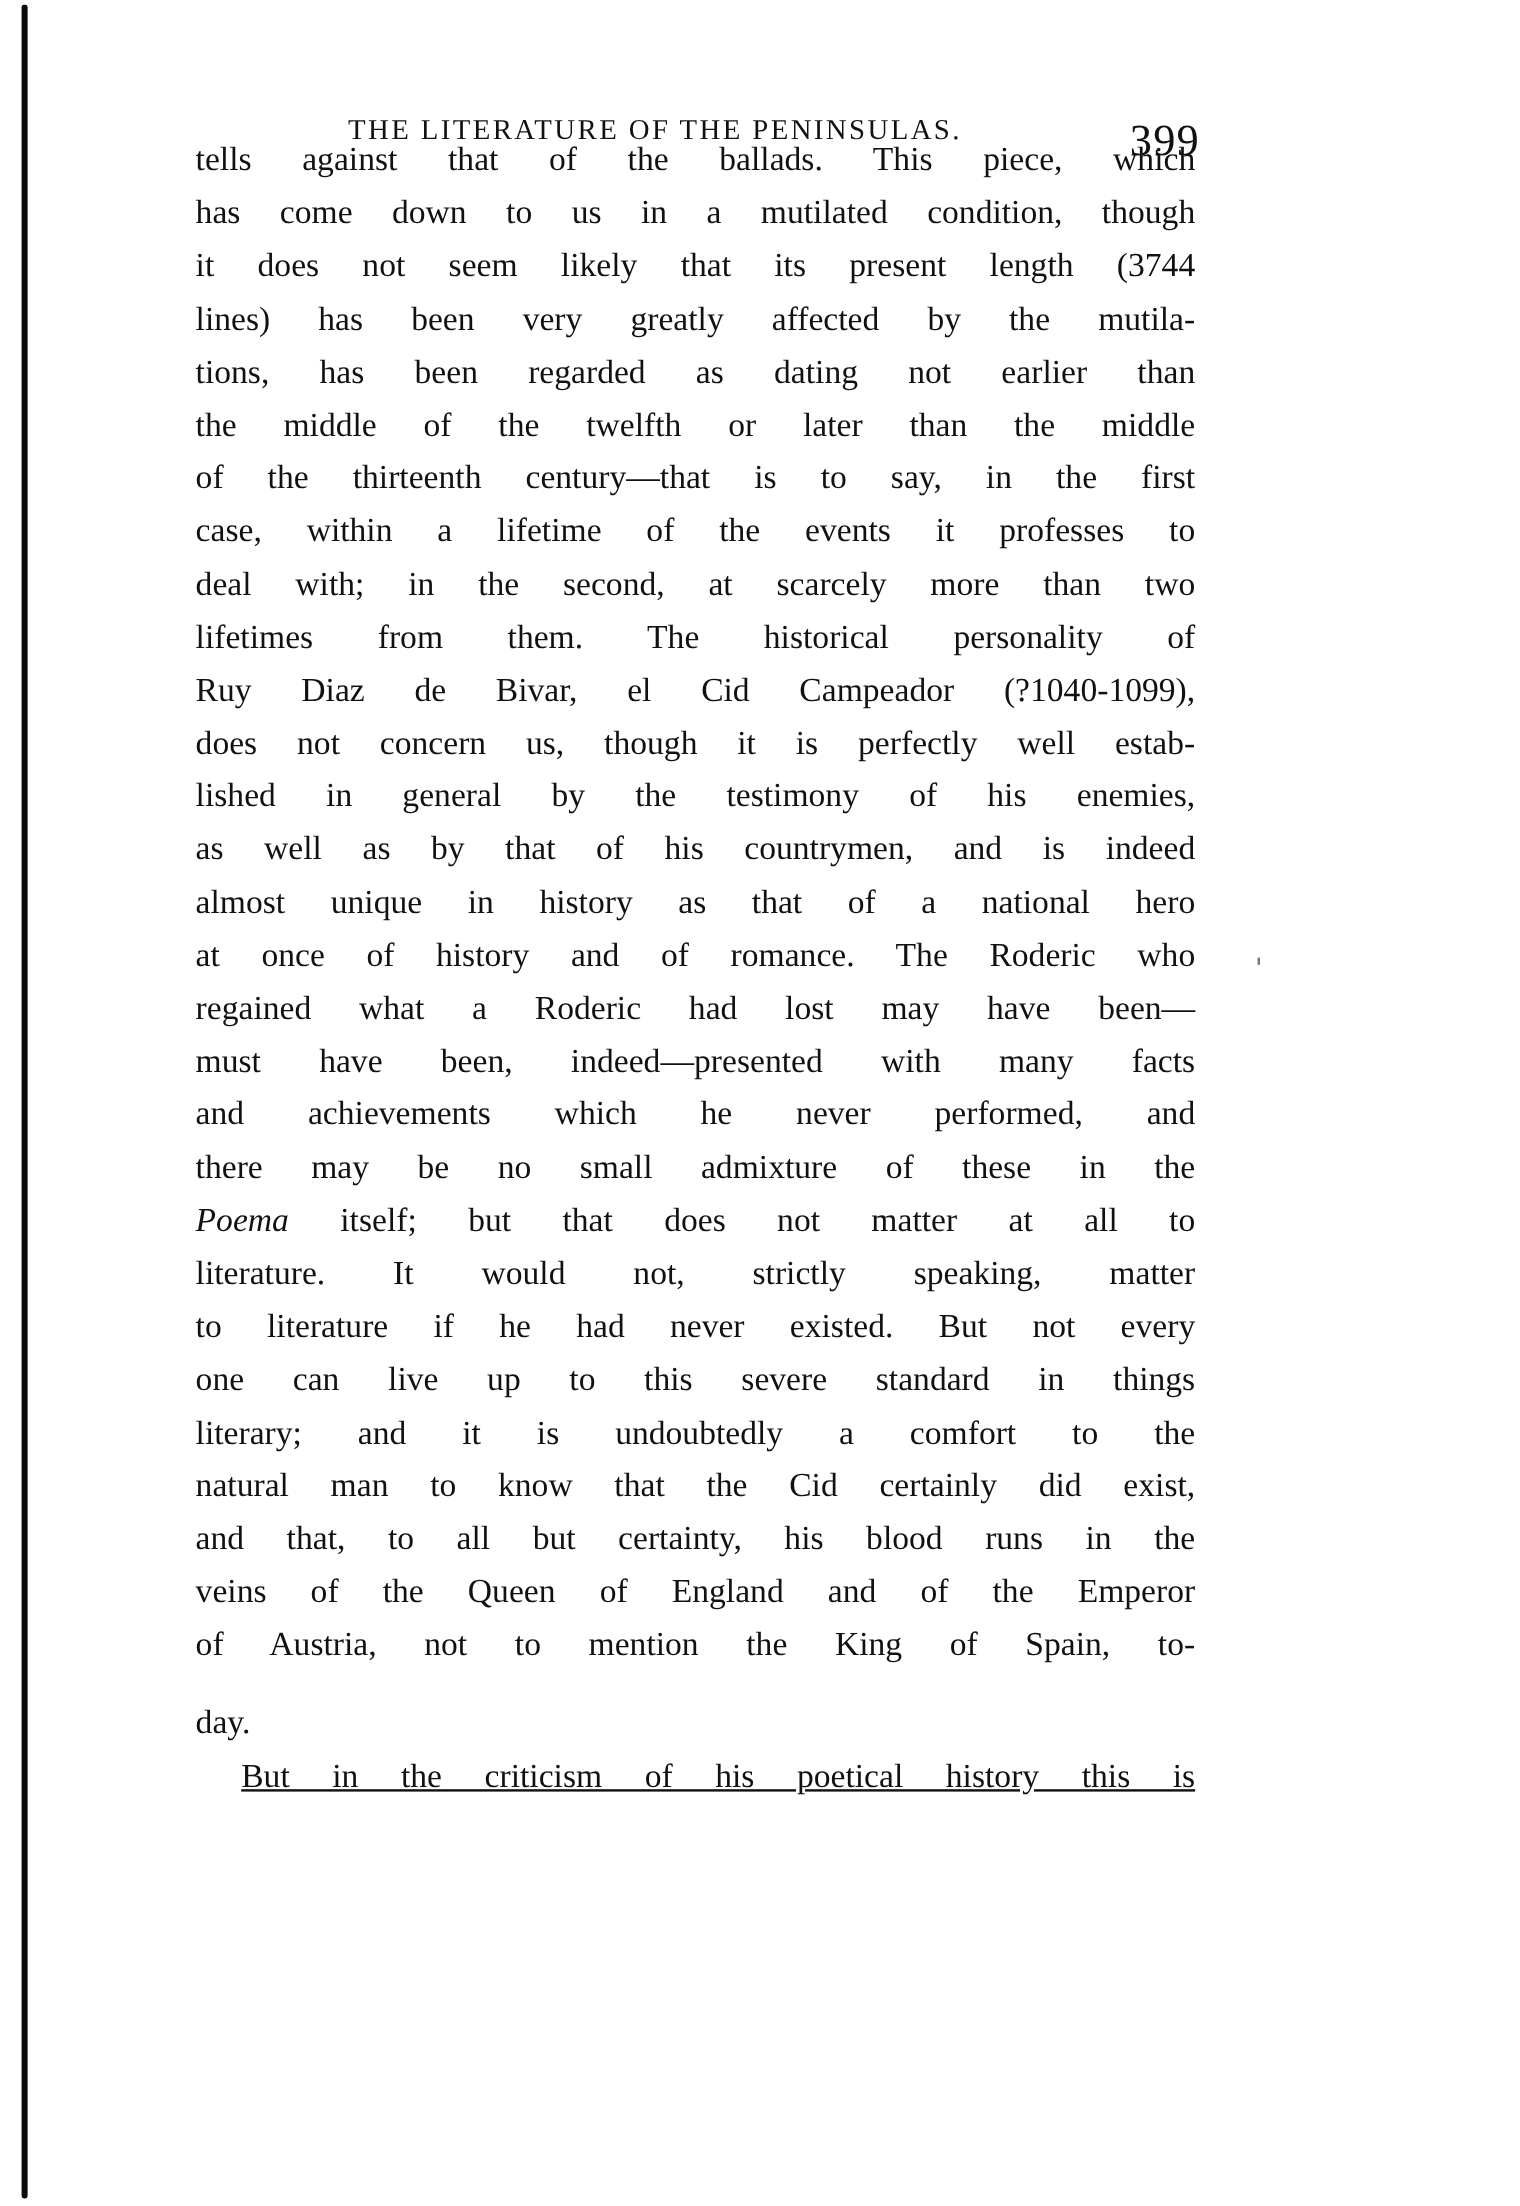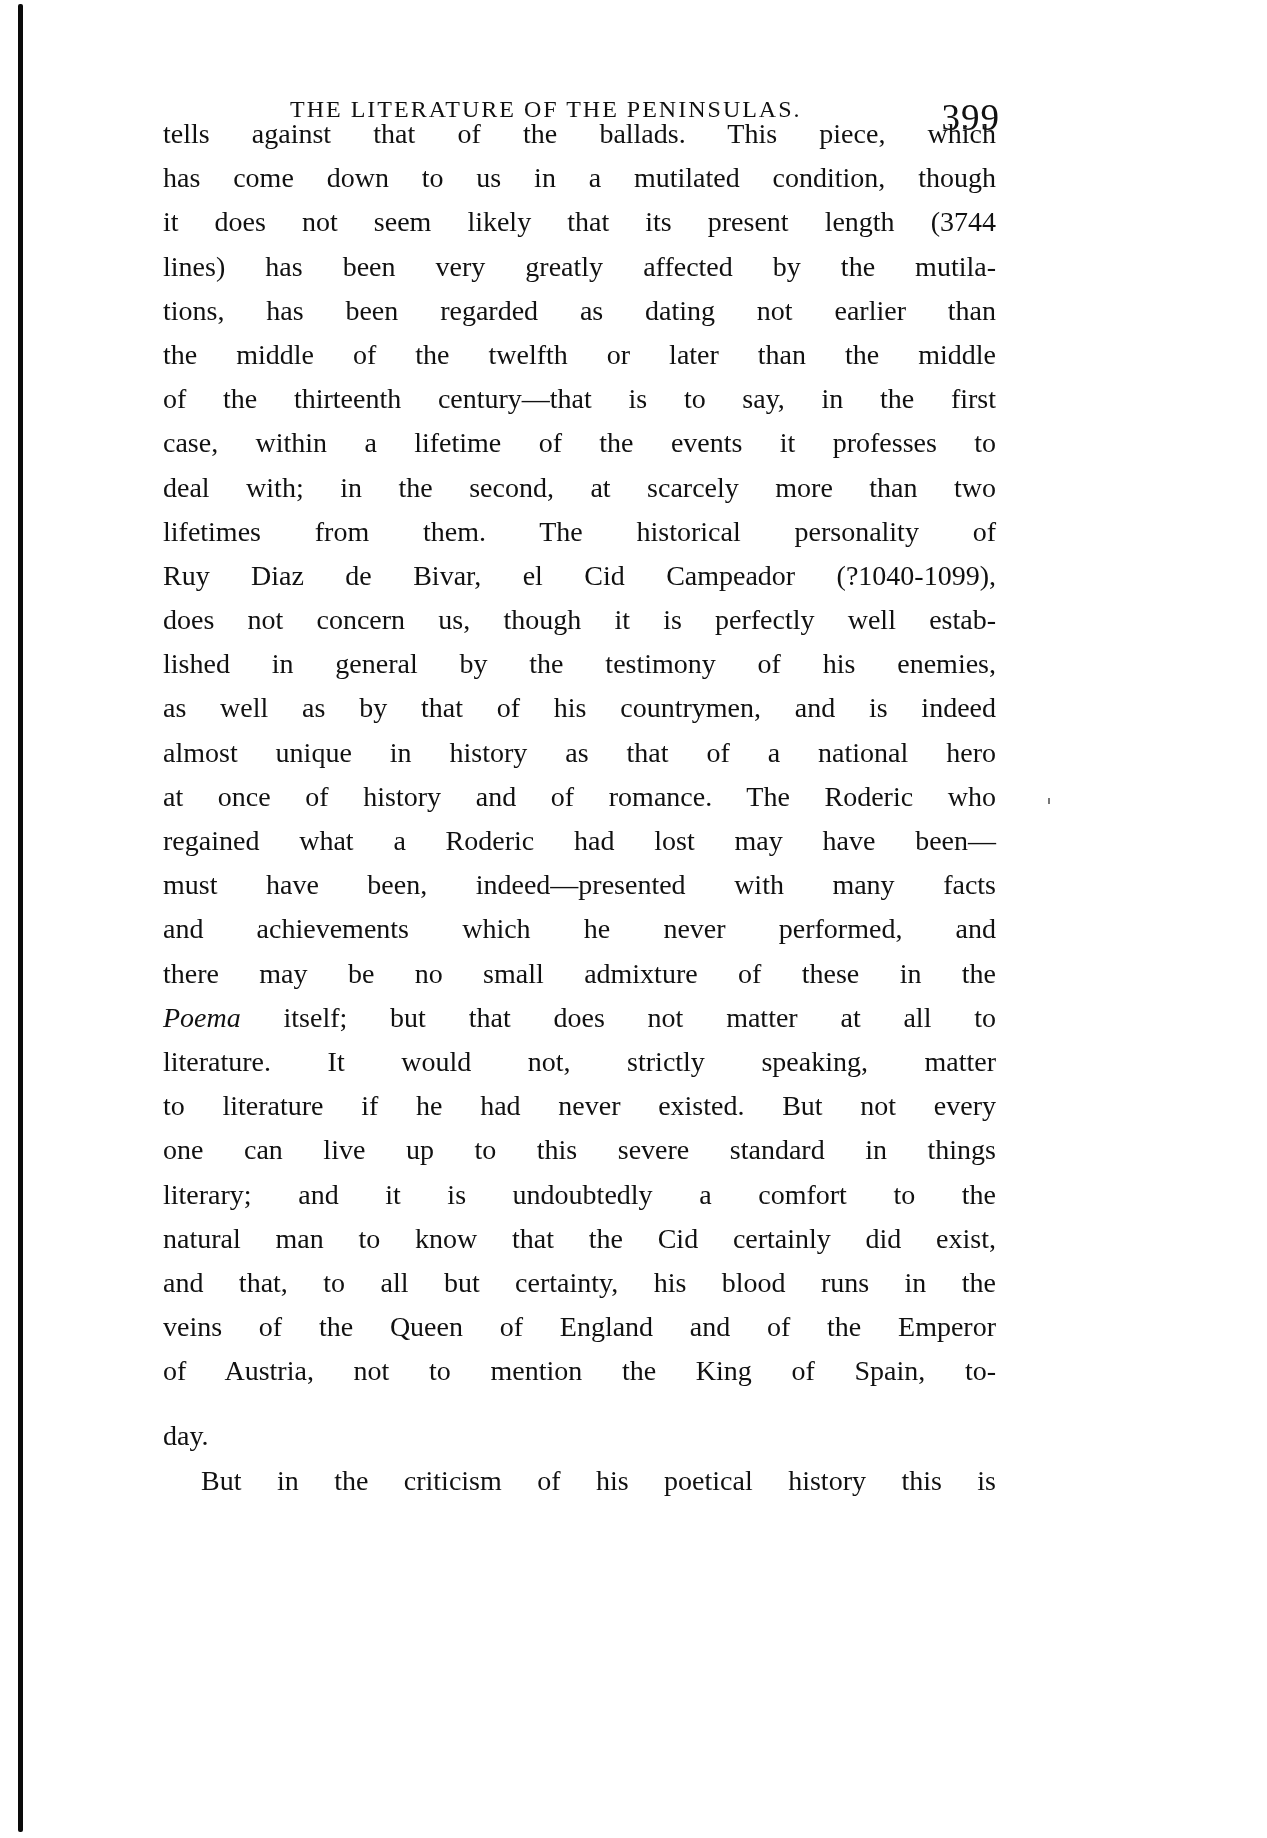--- a/index.html
+++ b/index.html
@@ -58,20 +58,21 @@
       text-align-last: justify;
       white-space: nowrap;
       height: 44.2px;
     }
     .line.last {
       text-align-last: left;
       margin-top: 21px;
     }
     .line.indent {
       padding-left: 38px;
+      text-decoration: underline;
     }
     .line em {
       font-style: italic;
     }
     .stray-mark {
       position: absolute;
       left: 1048px;
       top: 798px;
       width: 2px;
       height: 6px;

